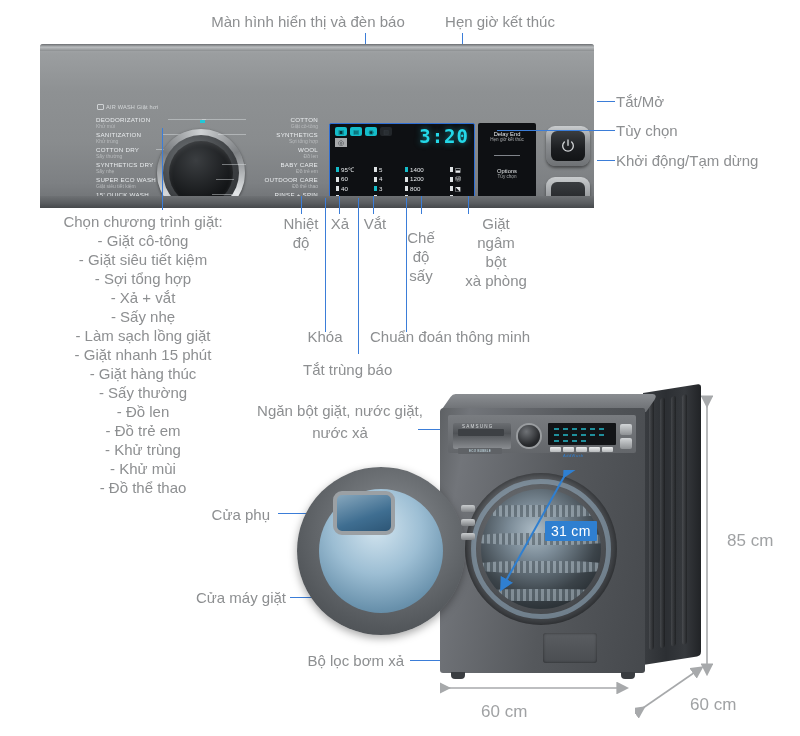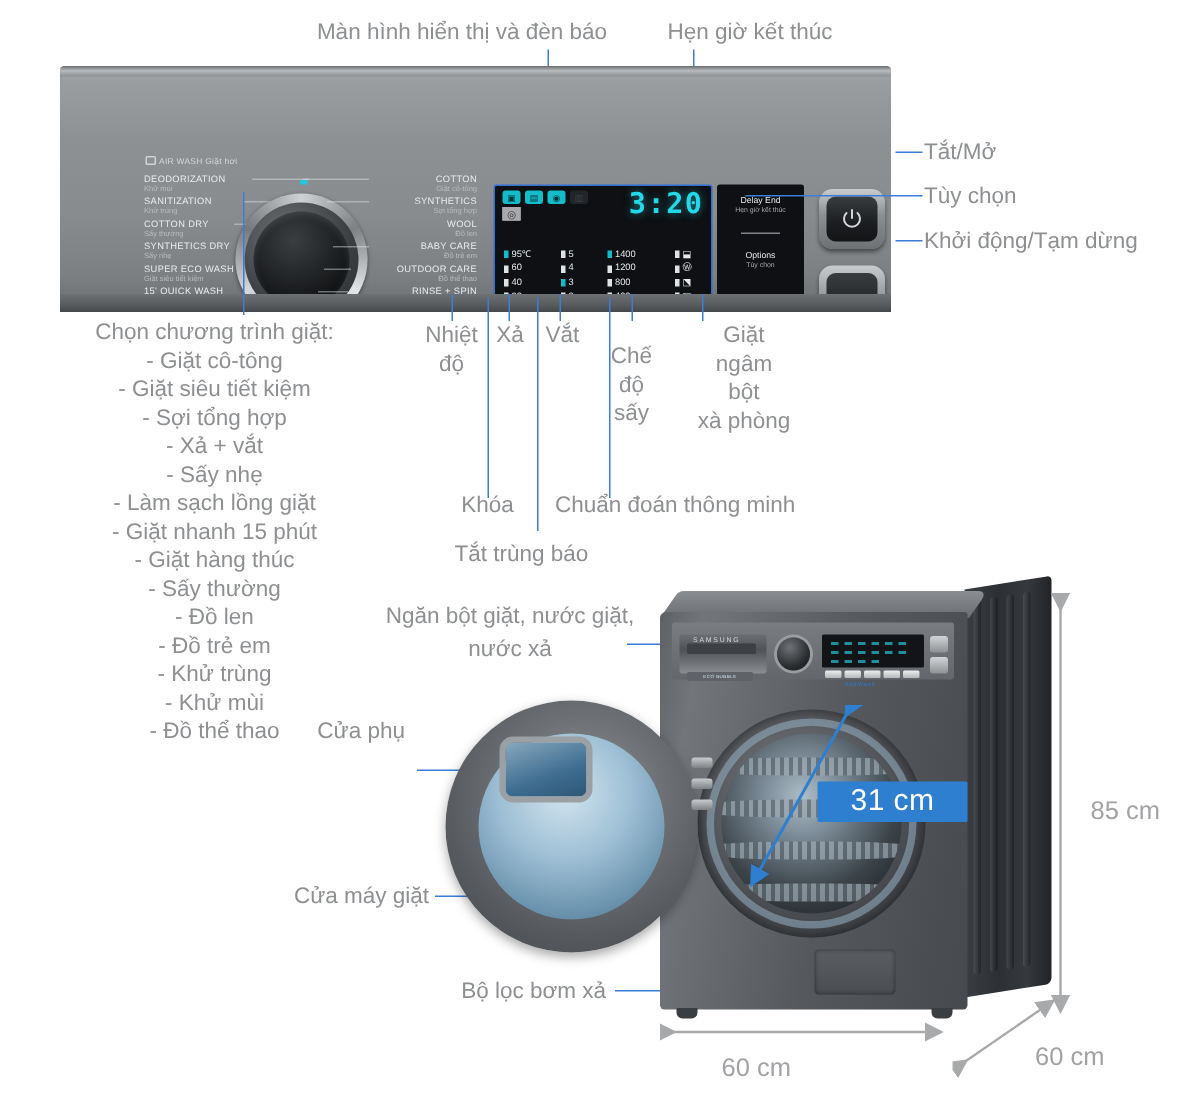--- a/index.html
+++ b/index.html
@@ -224,21 +224,21 @@
   .wm-filter {
     position:absolute; left:128px; top:248px; width:54px; height:30px; border-radius:3px;
     background: linear-gradient(180deg,#5a5d61,#4a4d51);
     box-shadow: inset 0 0 3px rgba(0,0,0,.5);
   }
   .wm-foot { position:absolute; width:14px; height:7px; background:#3a3d41; border-radius:0 0 4px 4px; }
 
   
   #cm31 {
     position:absolute; left:545px; top:521px; background:#2f7fd0; color:#fff;
-    font-size:20px; padding:2px 22px; border-radius:1px; letter-spacing:.3px;
+    font-size:14px; padding:2px 6px; border-radius:1px; letter-spacing:.3px;
   }
 
   
   .dim { position:absolute; background:#a7a9ab; }
   .dimlabel { position:absolute; color:#a0a2a4; font-size:17px; }
 </style>
 </head>
 <body>
 
 <div id="stage">
@@ -505,21 +505,21 @@
   <div class="ln v" style="left:406px; top:198px; height:134px;"></div>
   <div class="anno l" style="left:370px; top:327px;">Chuẩn đoán thông minh</div>
 
   <div class="ln v" style="left:358px; top:198px; height:156px;"></div>
   <div class="anno l" style="left:303px; top:360px;">Tắt trùng báo</div>
 
   <div class="anno c" style="left:240px; top:400px; width:200px; line-height:22px;">Ngăn bột giặt, nước giặt,
 nước xả</div>
   <div class="ln h" style="left:418px; top:429px; width:48px;"></div>
 
-  <div class="anno r" style="left:190px; top:478px; width:80px;">Cửa phụ</div>
+  <div class="anno r" style="left:190px; top:505px; width:80px;">Cửa phụ</div>
   <div class="ln h" style="left:278px; top:513px; width:68px;"></div>
 
   <div class="ln h" style="left:290px; top:597px; width:56px;"></div>
   <div class="anno r" style="left:170px; top:588px; width:116px;">Cửa máy giặt</div>
 
   <div class="ln h" style="left:410px; top:660px; width:160px;"></div>
   <div class="anno r" style="left:280px; top:651px; width:124px;">Bộ lọc bơm xả</div>
 
   <div id="machine">
 

